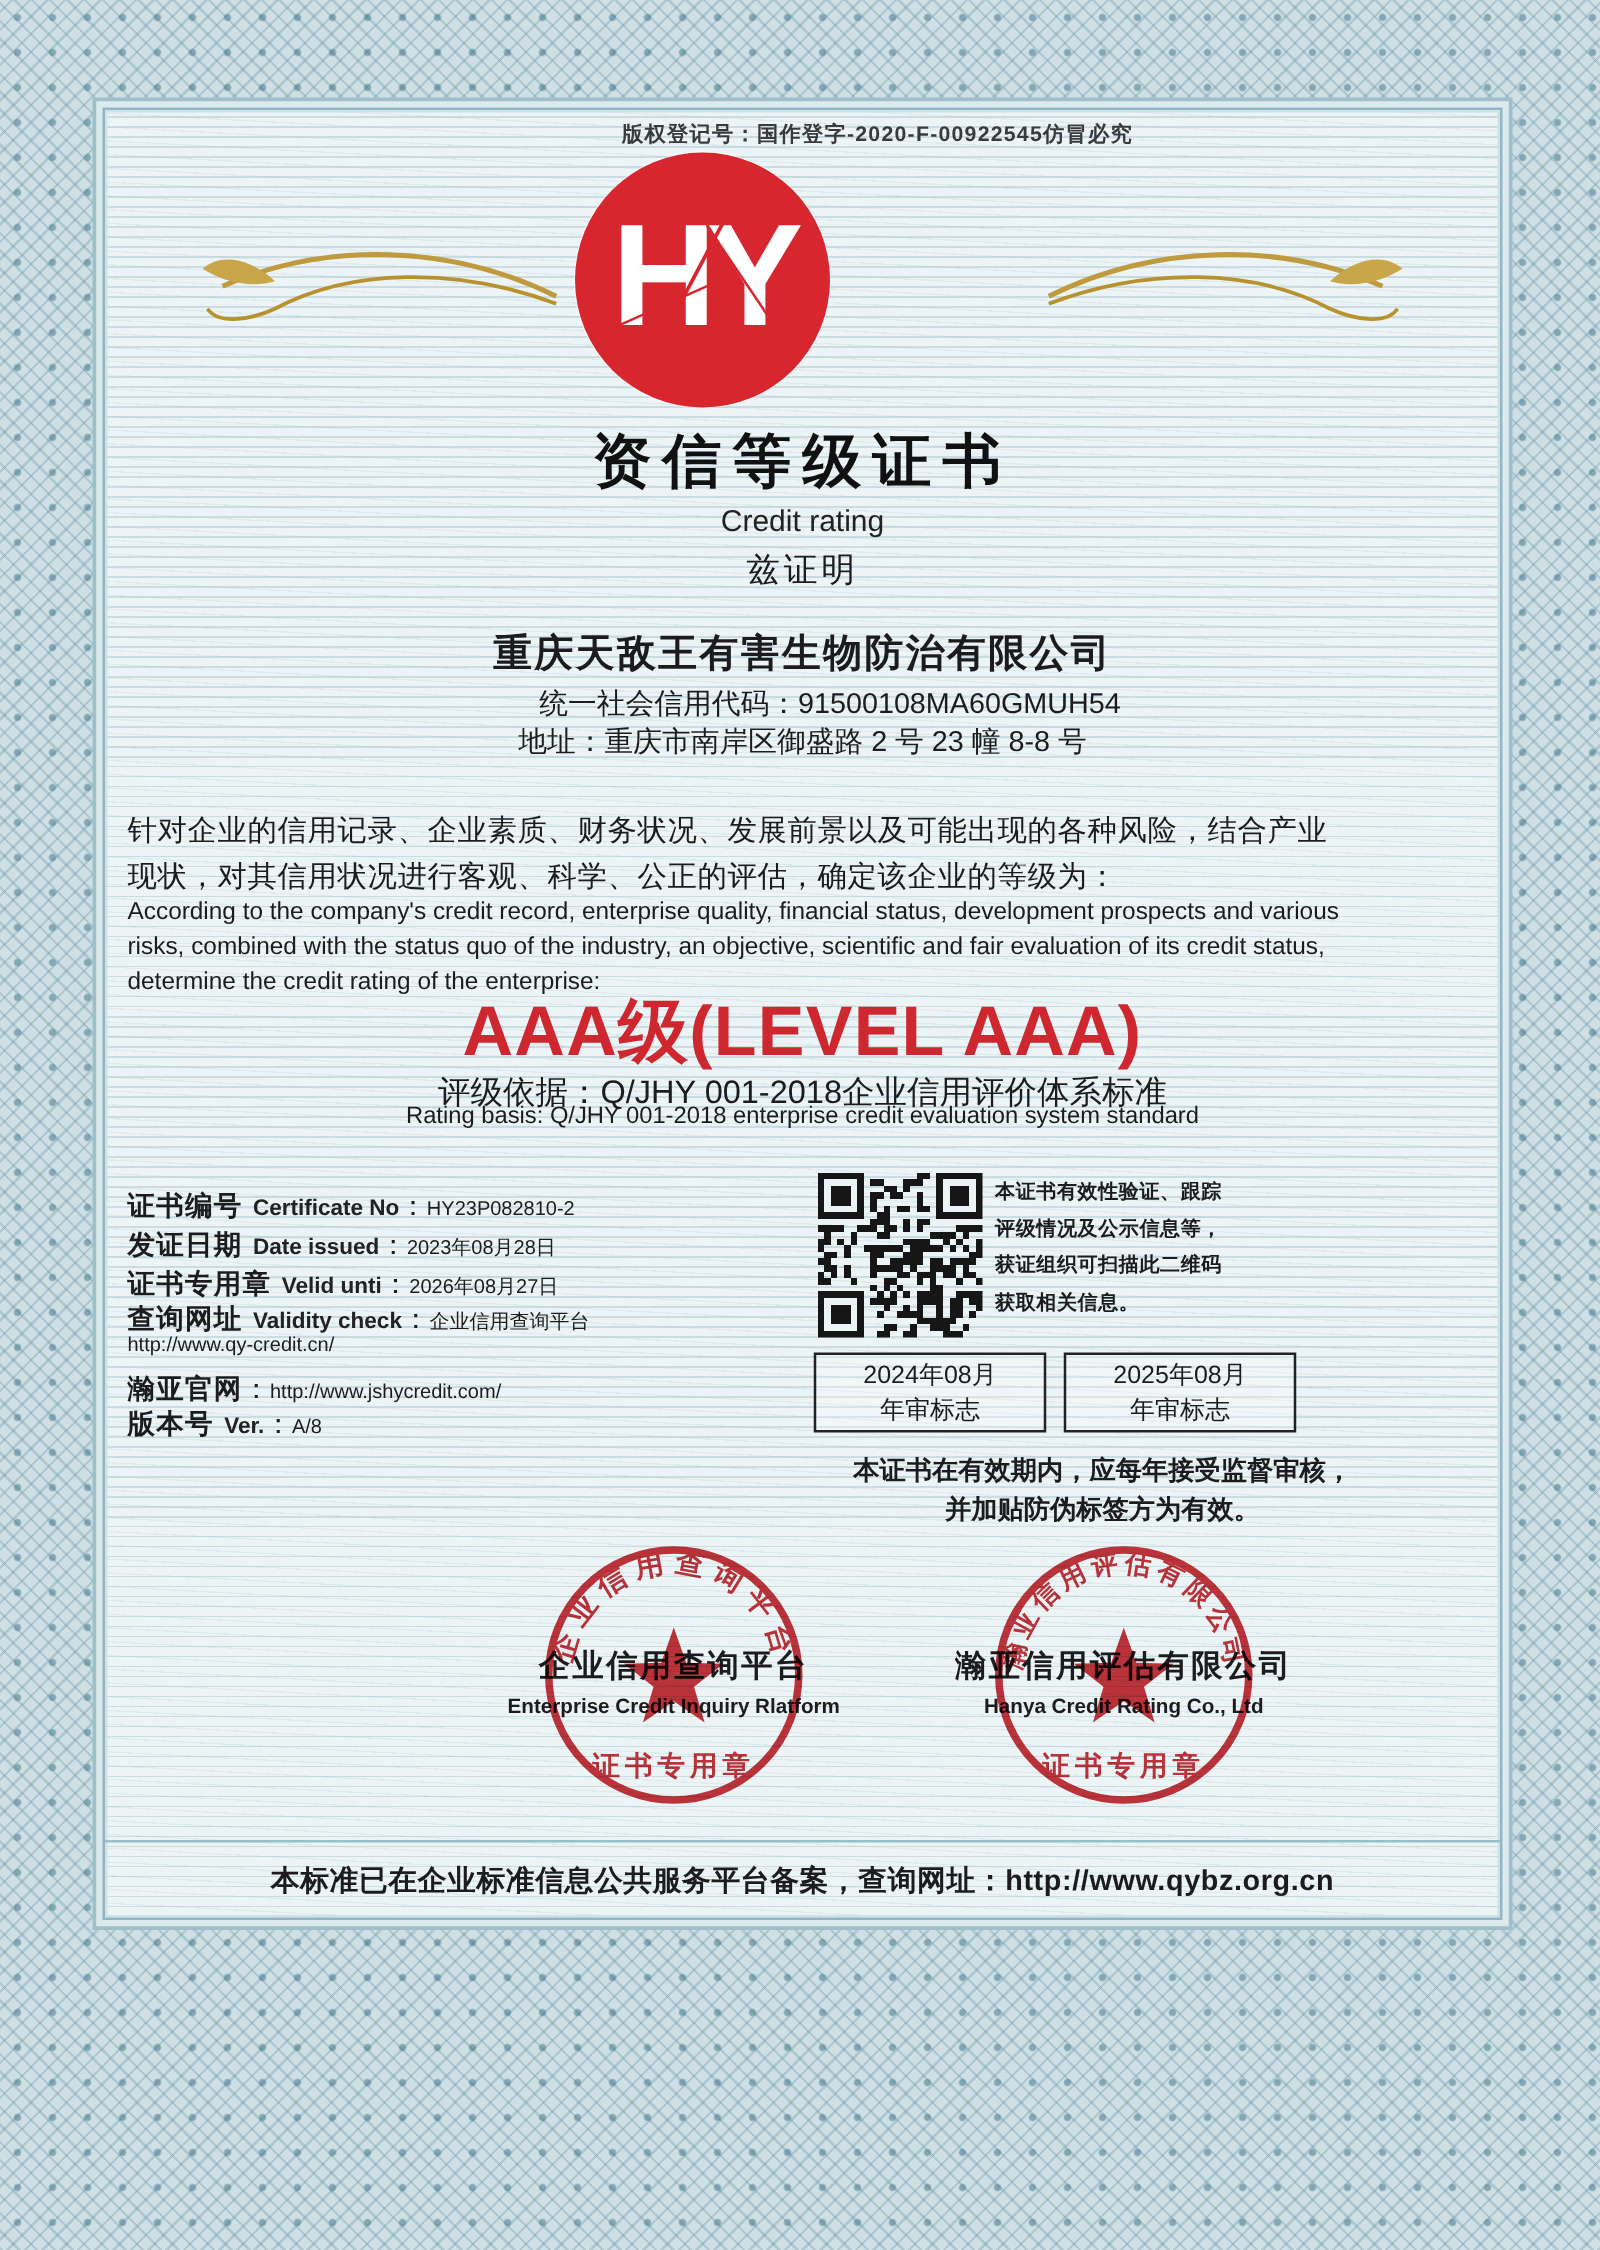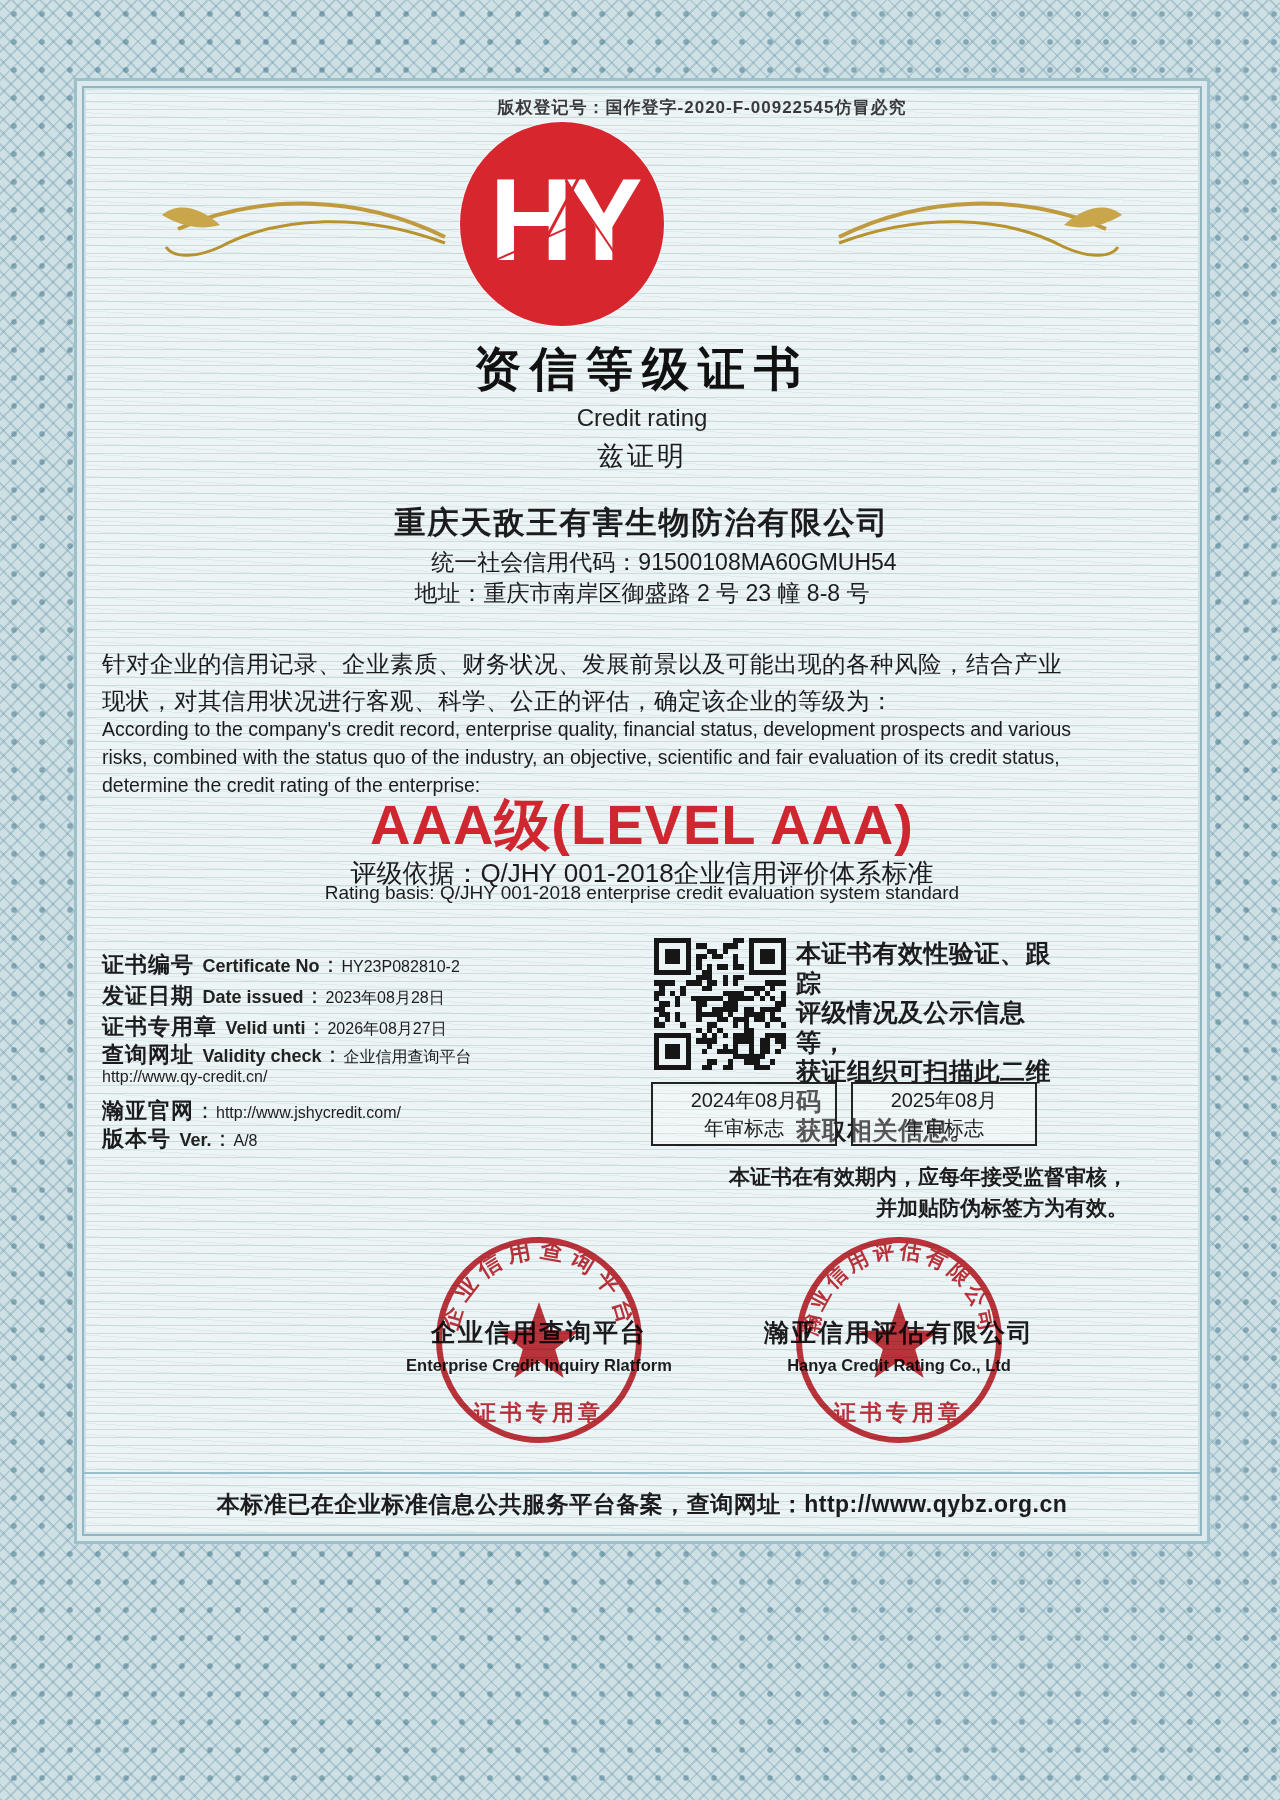--- a/index.html
+++ b/index.html
@@ -44,26 +44,26 @@
   .para-en{left:18px;width:1082px;font-size:19.5px;letter-spacing:0;}
   .rating{top:700px;font-size:56px;font-weight:900;color:#cf2730;letter-spacing:1px;}
   .basis-cn{top:768px;font-size:26px;}
   .basis-en{top:794px;font-size:19px;}
   .d-row{position:absolute;left:18px;white-space:nowrap;}
   .d-cn{font-size:22px;font-weight:bold;letter-spacing:1px;}
   .d-en{font-size:18px;font-weight:bold;color:#222;padding-left:4px;}
   .d-sep{font-size:22px;}
   .d-val{font-size:16px;margin-top:42px;}
   .qr{left:570px;top:850px;width:132px;height:132px;}
-  .qr-text{left:712px;top:851px;width:272px;font-size:25px;font-weight:bold;line-height:29.5px;letter-spacing:.5px;}
+  .qr-text{left:712px;top:851px;width:272px;font-size:16px;font-weight:bold;line-height:29.5px;letter-spacing:.5px;}
   .badge{position:absolute;top:994px;width:182px;height:60px;border:2px solid #222;
          display:flex;flex-direction:column;align-items:center;justify-content:center;
          font-size:20px;line-height:28px;background:rgba(255,255,255,.25);}
   .b1{left:567px;} .b2{left:767px;}
-  .note{left:552px;width:492px;text-align:right;font-size:21px;font-weight:bold;line-height:31px;}
+  .note{left:552px;width:492px;text-align:center;font-size:21px;font-weight:bold;line-height:31px;}
   .cap{position:absolute;width:340px;text-align:center;}
   .cap .cn{font-size:25px;font-weight:900;letter-spacing:2px;}
   .cap .en{font-size:16.5px;font-weight:bold;margin-top:7px;}
   .seal{position:absolute;width:220px;height:220px;mix-blend-mode:multiply;opacity:.92;}
   .footer-strip{left:0;right:0;bottom:0;height:60px;border-top:2px solid #9abfca;
                 display:flex;align-items:center;justify-content:center;
                 font-size:23px;font-weight:bold;letter-spacing:.5px;}
   .flourish{top:97px;width:300px;height:90px;}
   .fl{left:66px;} .fr{left:750px;transform:scaleX(-1);}
 </style>

